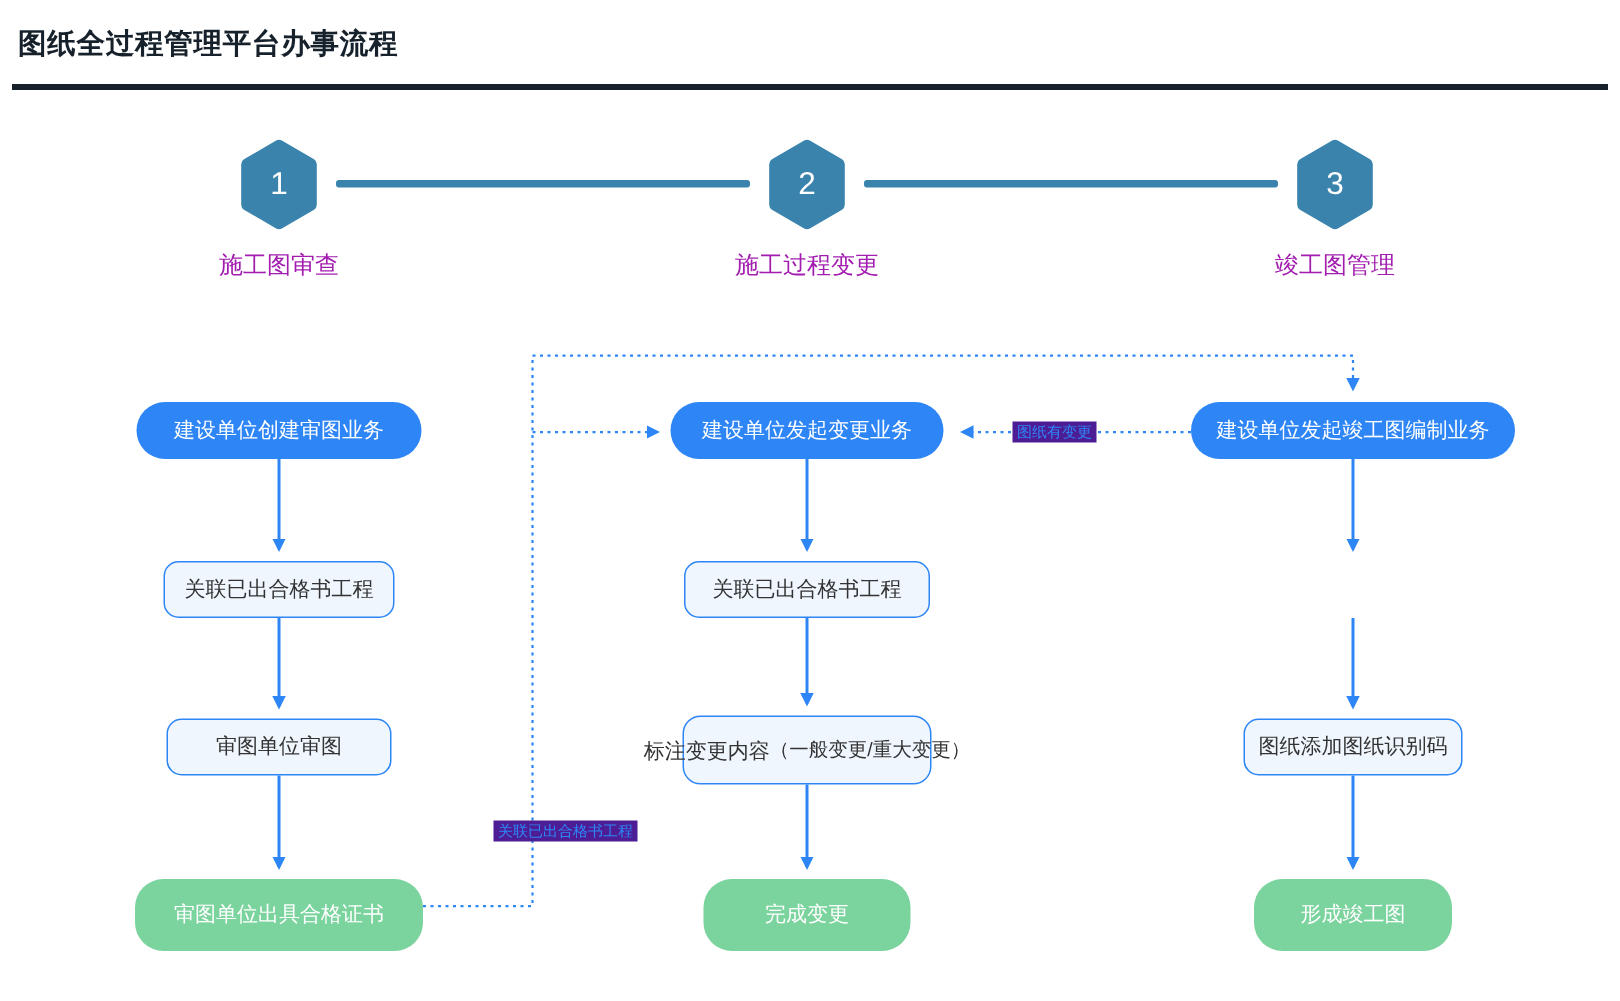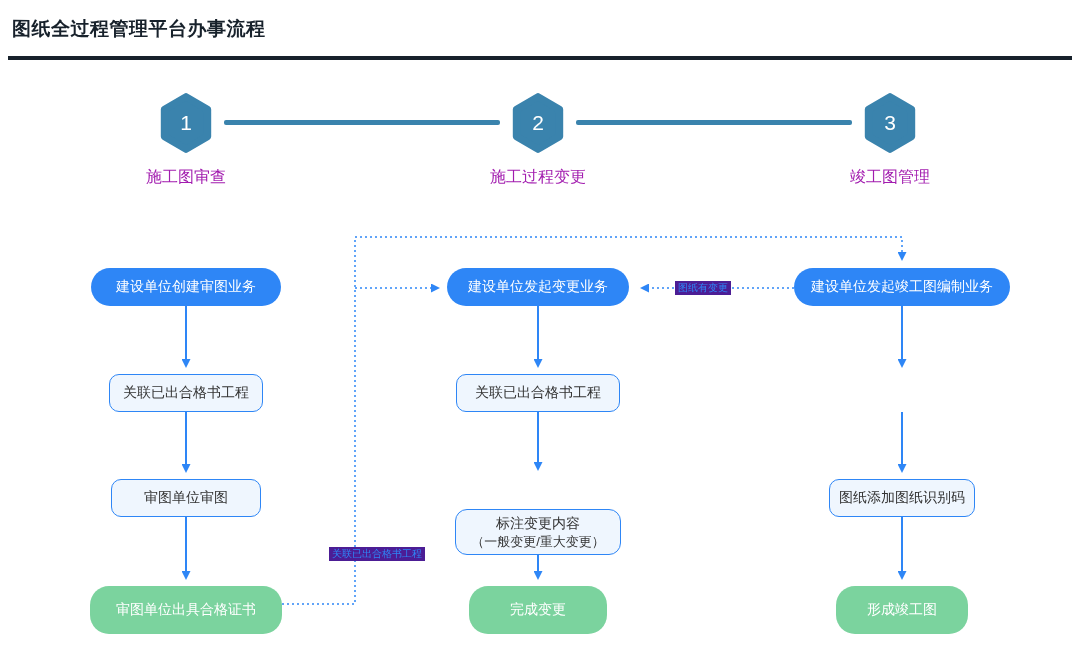--- a/index.html
+++ b/index.html
@@ -32,21 +32,21 @@
   .connectors { position:absolute; left:0; top:0; }
   
   .node {
     position:absolute; transform:translateX(-50%);
     display:flex; align-items:center; justify-content:center;
     font-size:14px; white-space:nowrap; text-align:center;
   }
   .start { background:#2e86f6; color:#fff; height:38px; border-radius:19px; }
   .proc  { background:#eff6fe; color:#333; height:38px; border-radius:10px; border:1.5px solid #2e86f6; }
   .endn  { background:#7bd39e; color:#fff; height:48px; border-radius:19px; }
-  .proc.two { height:46px; flex-direction:column; line-height:1.35; border-radius:12px;margin-top:32px; }
+  .proc.two { height:46px; flex-direction:row; line-height:1.35; border-radius:12px; }
   .proc.two .l2 { font-size:13px; }
   
   .conn-label {
     position:absolute; transform:translate(-50%,-50%);
     font-size:10px; color:#2e86f6; background:#4c1d95; padding:0 3px; white-space:nowrap;
   }
 </style>
 </head>
 <body>
 

